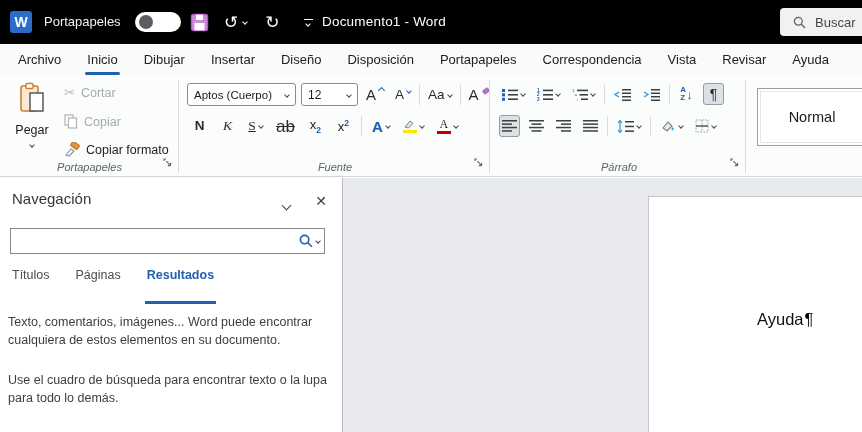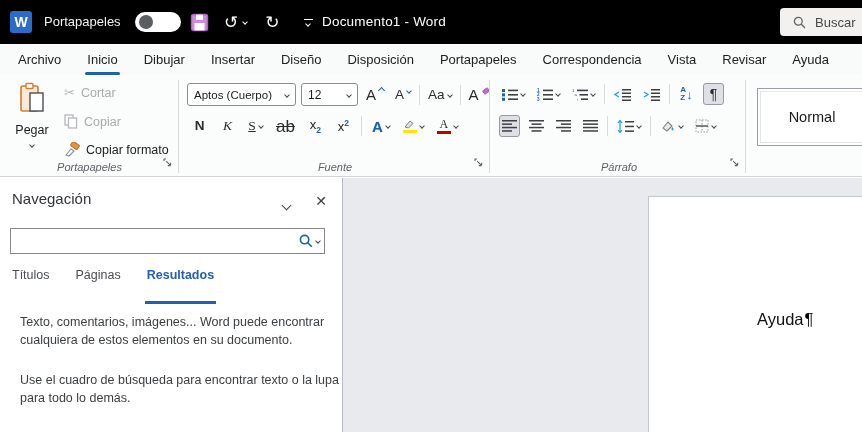--- a/index.html
+++ b/index.html
@@ -77,21 +77,21 @@
   .nav-close { right:15px; font-size:14px; }
   .nav-chevron { right:52px; top:17px; }
   .cv.lg { width:7px; height:7px; border-width:1.4px; }
   .nav-search { position:absolute; left:10px; top:50px; width:315px; height:26px; border:1px solid #85888c; background:#fff; display:flex; align-items:center; }
   .nav-search input { flex:1; border:none; outline:none; height:100%; padding:0 6px; font-size:12.5px; font-family:"Liberation Sans",sans-serif; }
   .nav-search .mag { margin-right:4px; cursor:pointer; display:flex; align-items:center; gap:3px; }
   .nav-tabs { position:absolute; left:12px; top:90px; display:flex; gap:26px; font-size:12.5px; color:#4a4d51; }
   .ntab { position:relative; padding-bottom:8px; cursor:pointer; }
   .ntab.active { color:#2160b0; font-weight:bold; }
   .ntab.active::after { content:""; position:absolute; left:-2px; right:-2px; bottom:-14px; height:3px; background:#2160b0; }
-  .nav-p { position:absolute; left:20px; width:322px; font-size:12.5px; color:#3c4043; line-height:1.42; }
+  .nav-p { position:absolute; left:8px; width:322px; font-size:12.5px; color:#3c4043; line-height:1.42; }
 
   
   .canvas { position:absolute; left:343px; top:178px; width:519px; height:254px; background:#e8eaed; }
   .page { position:absolute; left:305px; top:18px; width:240px; height:250px; background:#fff; border:1px solid #c4c7cb; }
   .doc-text { position:absolute; left:108px; top:113px; font-size:16.5px; color:#111; }
   .doc-text .pmark { color:#000; margin-left:1px; }
 </style>
 </head>
 <body>
 

